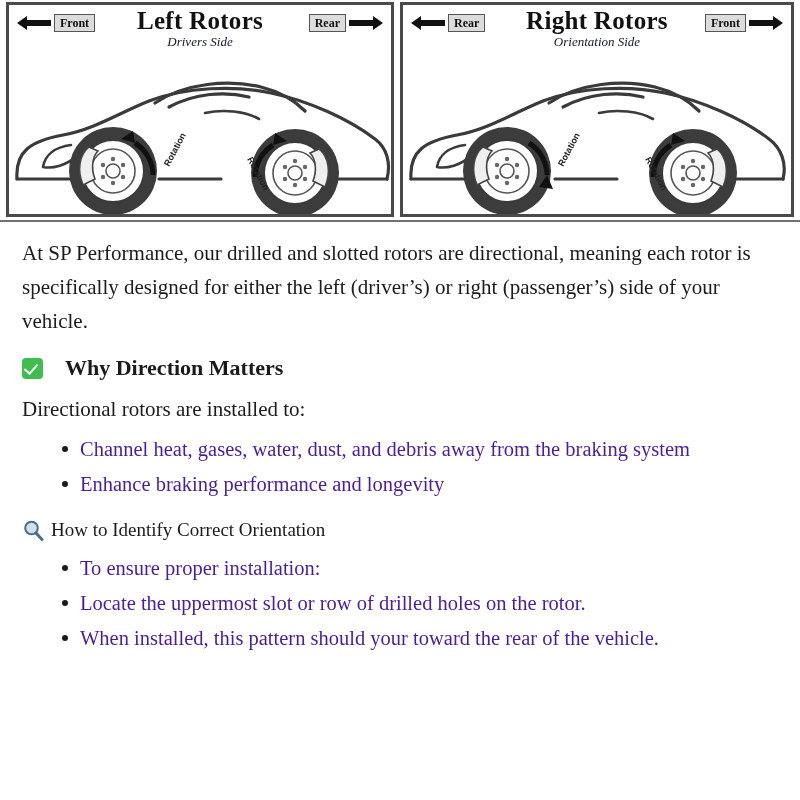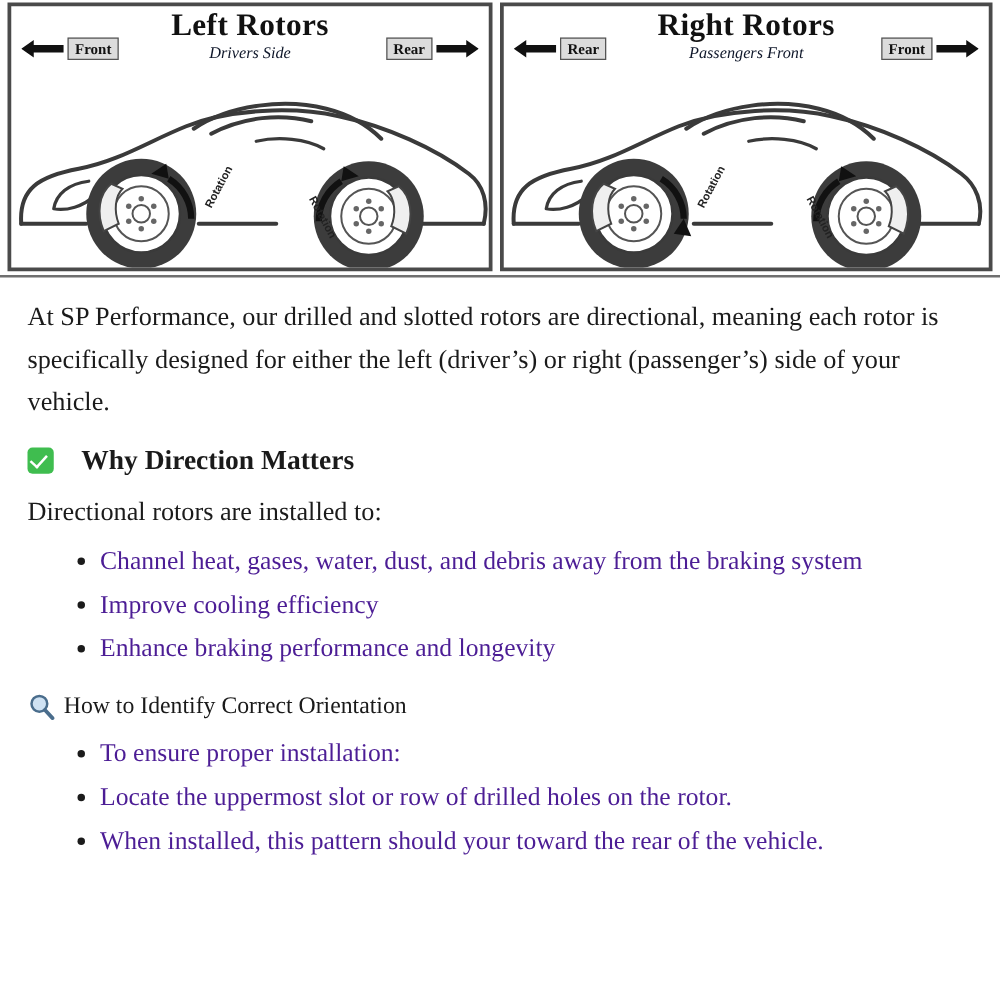--- a/index.html
+++ b/index.html
@@ -62,21 +62,21 @@
     width: 100%;
     text-align: center;
     font-style: italic;
     font-size: 13px;
     color: #0f172a;
   }
 
   
   .dirtag {
     position: absolute;
-    top: 24px;
+    top: 8px;
     height: 20px;
     display: flex;
     align-items: center;
     gap: 3px;
     font-size: 13px;
     font-weight: bold;
     color: #111;
   }
   .dirtag .lbl {
     background: #dcdcdc;
@@ -253,21 +253,21 @@
             <path d="M264,98 A38,38 0 0 0 246,130" fill="none" stroke="#111" stroke-width="5"></path>
             <polygon points="264,98 278,94 266,86" fill="#111"></polygon>
             <text x="238" y="112" font-family="Liberation Sans, sans-serif" font-size="9" font-weight="bold" fill="#222" transform="rotate(62 238 112)">Rotation</text>
           </g>
         </svg>
       </div>
     </div>
 
     <div class="panel right">
       <div class="panel-title">Right Rotors</div>
-      <div class="panel-sub">Passengers Front</div>
+      <div class="panel-sub">Orientation Side</div>
 
       <div class="dirtag tl">
         <svg class="arrow-svg" width="34" height="16" viewBox="0 0 34 16">
           <polygon points="0,8 10,1 10,5 34,5 34,11 10,11 10,15" fill="#111"></polygon>
         </svg>
         <span class="lbl">Rear</span>
       </div>
       <div class="dirtag tr">
         <span class="lbl">Front</span>
         <svg class="arrow-svg" width="34" height="16" viewBox="0 0 34 16">
@@ -336,21 +336,20 @@
 
     <h2 class="heading">
       <span class="emoji-check"></span>
       <span>Why Direction Matters</span>
     </h2>
 
     <p class="para">Directional rotors are installed to:</p>
 
     <ul class="bullets">
       <li>Channel heat, gases, water, dust, and debris away from the braking system</li>
-      <li>Improve cooling efficiency</li>
       <li>Enhance braking performance and longevity</li>
     </ul>
 
     <div class="subhead">
       <span class="magnifier">
         <svg width="22" height="22" viewBox="0 0 22 22">
           <circle cx="9.5" cy="9" r="6.3" fill="#cfe2f3" stroke="#4a6d8c" stroke-width="2"></circle>
           <line x1="14" y1="14" x2="20" y2="20.5" stroke="#4a6d8c" stroke-width="3" stroke-linecap="round"></line>
         </svg>
       </span>

